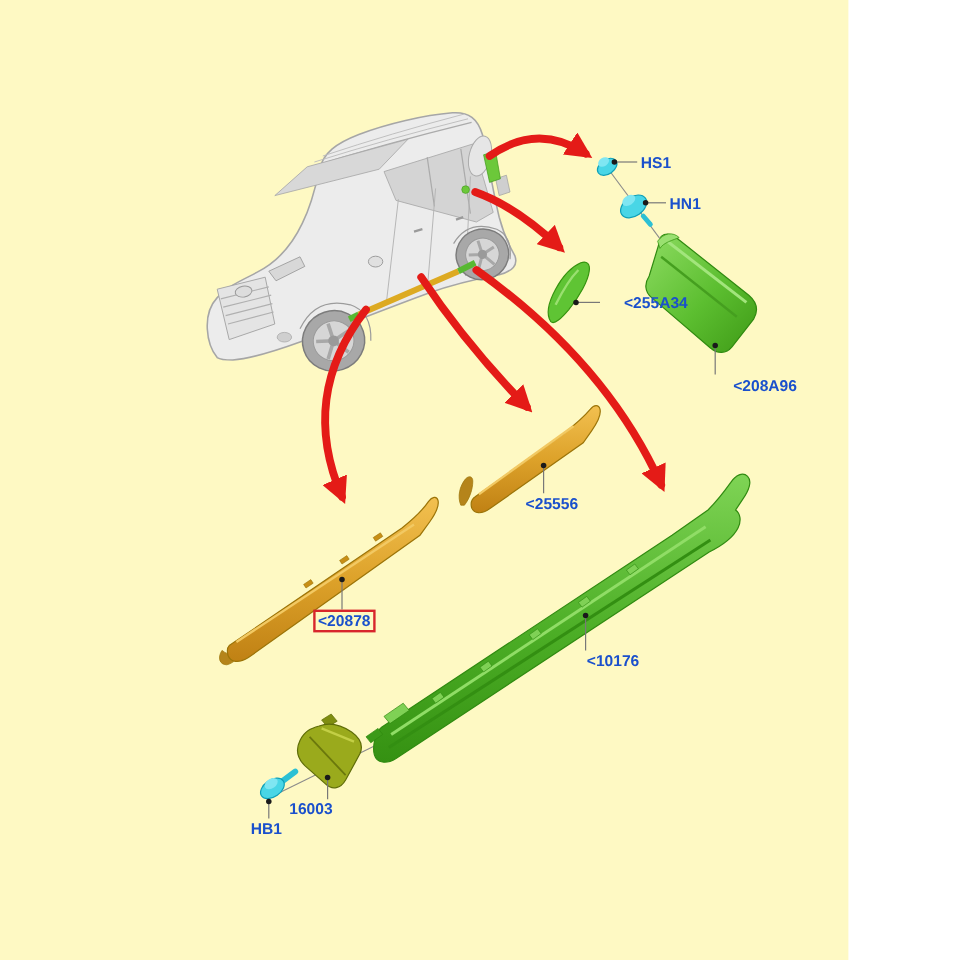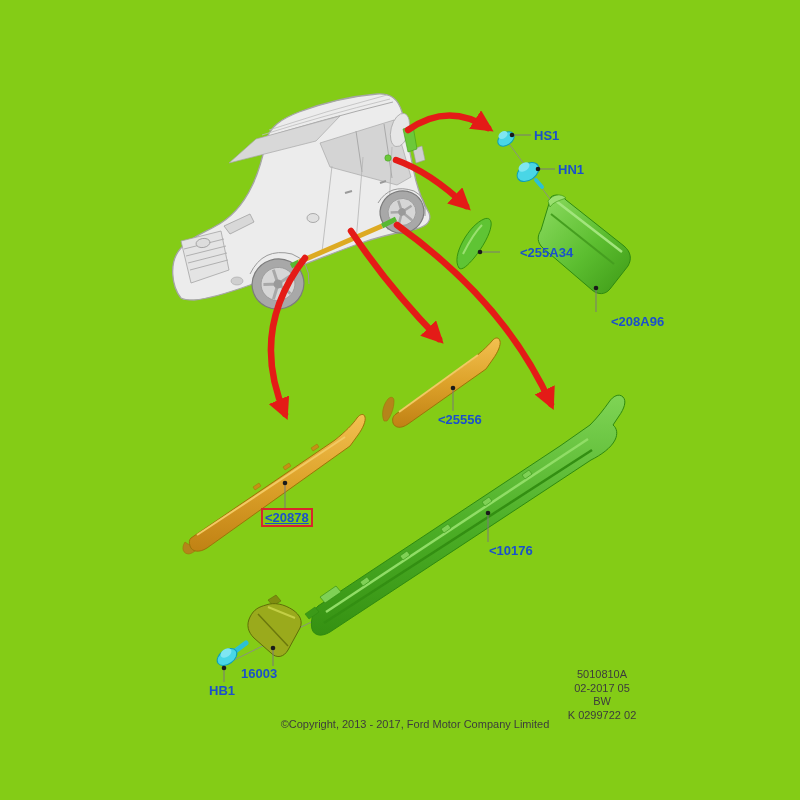--- a/index.html
+++ b/index.html
@@ -1,21 +1,21 @@
 <!DOCTYPE html>
 <html style="--label-blue: #1a50cc; --highlight-red: #d8262c; --arrow-red: #e41b17; --part-green: #5cbe30; --part-green-dark: #2f8a10; --part-yellow: #e0a42c; --part-yellow-dark: #9c7408; --clip-cyan: #49d6e6; --bracket-olive: #9aaa1c; --car-gray: #ececec; --leader-gray: #787878; --footer-text: #3c3c3c;"><head>
 <meta charset="utf-8">
 <style>
   html,body{margin:0;padding:0;background:#fff;}
-  .canvas{position:relative;width:800px;height:800px;background:#84cc16;overflow:hidden;
+  .canvas{position:relative;width:707px;height:800px;background:#fef9c3;overflow:hidden;
           font-family:"Liberation Sans",sans-serif;}
   .canvas svg{position:absolute;left:0;top:0;}
   .lbl{position:absolute;font-size:13px;font-weight:bold;line-height:15px;white-space:nowrap;
        color:var(--label-blue,#1a50cc);cursor:pointer;}
-  .lbl-box{border:2px solid var(--highlight-red,#d8262c);padding:0 2px;text-decoration:underline;}
+  .lbl-box{border:2px solid var(--highlight-red,#d8262c);padding:0 2px;}
   .footer-doc{position:absolute;left:540px;top:668px;width:124px;text-align:center;
               font-size:11px;line-height:13.5px;color:var(--footer-text,#3c3c3c);}
   .copyright{position:absolute;left:280px;top:718px;width:270px;text-align:center;
              font-size:11px;color:var(--footer-text,#3c3c3c);}
 </style>
 </head>
 <body>
 
 <div class="canvas">
 
@@ -215,21 +215,14 @@
 <div class="lbl" style="left:534px;top:128px;">HS1</div>
 <div class="lbl" style="left:558px;top:162px;">HN1</div>
 <div class="lbl" style="left:520px;top:245px;">&lt;255A34</div>
 <div class="lbl" style="left:566px;top:314px;margin-left:45px;">&lt;208A96</div>
 <div class="lbl" style="left:438px;top:412px;">&lt;25556</div>
 <div class="lbl lbl-box" style="left:261px;top:508px;">&lt;20878</div>
 <div class="lbl" style="left:465px;top:543px;margin-left:24px;">&lt;10176</div>
 <div class="lbl" style="left:241px;top:666px;">16003</div>
 <div class="lbl" style="left:209px;top:683px;text-align:right;">HB1</div>
 
-<div class="footer-doc">
-  <div>5010810A</div>
-  <div>02-2017 05</div>
-  <div>BW</div>
-  <div>K 0299722 02</div>
+
 </div>
-<div class="copyright">©Copyright, 2013 - 2017, Ford Motor Company Limited</div>
-
-</div>
 
 </body></html>

